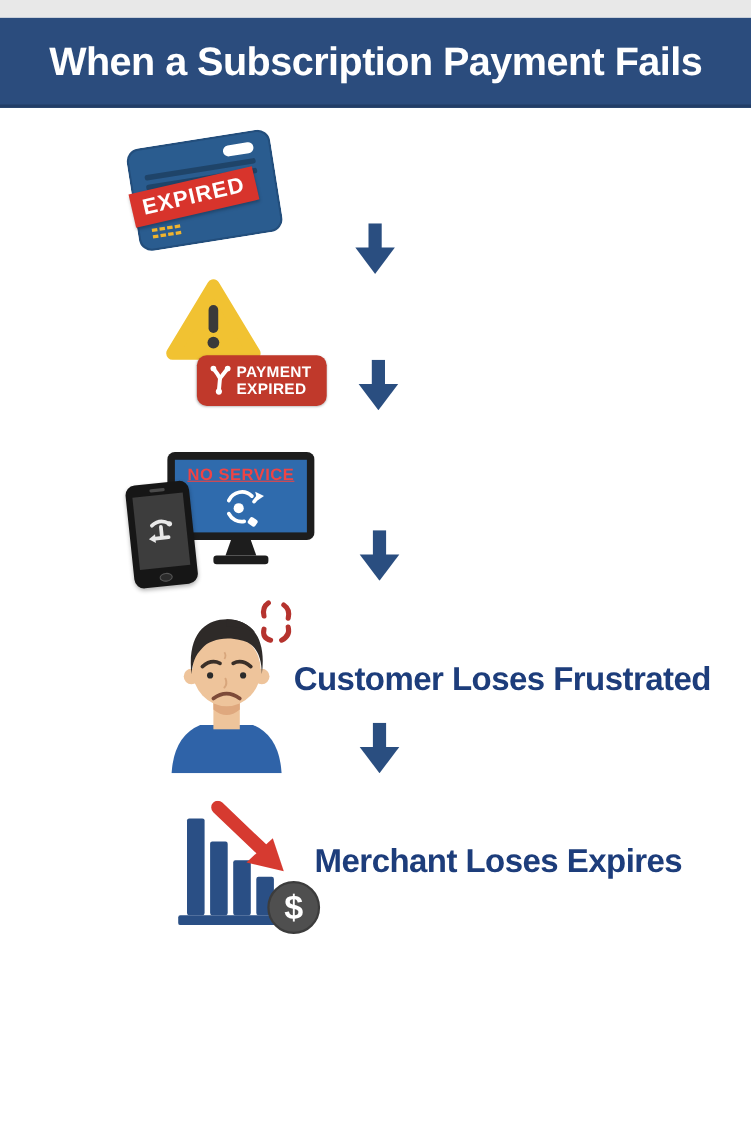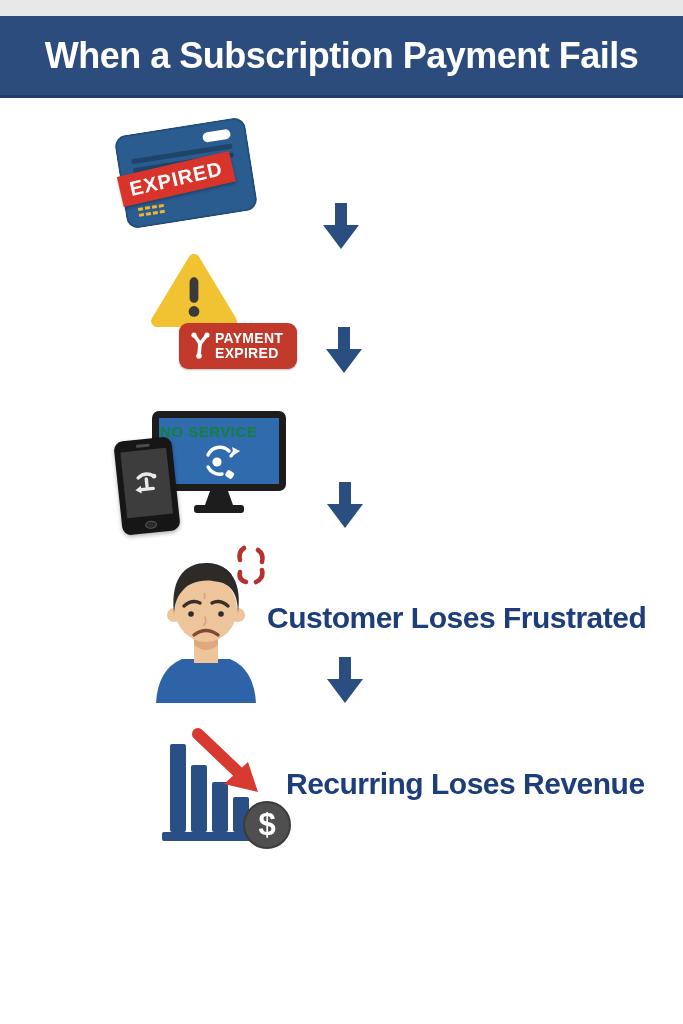--- a/index.html
+++ b/index.html
@@ -38,22 +38,22 @@
   .fail-badge{
     position:absolute;left:179px;top:307px;width:118px;height:46px;
     background:#c0392b;border-radius:9px;display:flex;align-items:center;
     gap:2px;padding:0 8px;box-sizing:border-box;
     box-shadow:0 1px 2px rgba(0,0,0,.25);
   }
   .fail-badge .txt{color:#ffffff;font-weight:700;font-size:14px;line-height:1.08;letter-spacing:.3px;}
   
   .monitor-wrap{position:absolute;left:152px;top:395px;width:134px;height:104px;}
   .screen-caption{
-    position:absolute;left:8px;top:12px;width:118px;text-align:left;
-    color:#15803d;font-weight:700;font-size:15px;letter-spacing:.5px;
+    position:absolute;left:8px;top:12px;width:118px;text-align:center;
+    color:#ef4444;font-weight:700;font-size:15px;letter-spacing:.5px;text-decoration:underline;
   }
   .phone-wrap{
     position:absolute;left:118px;top:423px;width:58px;height:94px;
     transform:rotate(-6deg);background:#161616;border-radius:9px;
     box-shadow:0 2px 4px rgba(0,0,0,.3);
   }
   .phone-screen{position:absolute;left:6px;top:11px;width:46px;height:66px;background:#3d3d3d;}
   .phone-speaker{position:absolute;left:22px;top:5px;width:14px;height:3px;background:#4a4a4a;border-radius:2px;}
   .phone-home{position:absolute;left:23px;bottom:4px;width:12px;height:8px;background:#2b2b2b;border:1px solid #555;border-radius:50%;box-sizing:border-box;}
   .phone-glyph{position:absolute;left:11px;top:26px;}
@@ -231,15 +231,15 @@
 
       <g>
         <path d="M40 6 L82 46" stroke="#d63a30" stroke-width="12" stroke-linecap="round" fill="none"></path>
         <polygon points="100,64 66,56 90,34" fill="#d63a30"></polygon>
       </g>
     </svg>
     <div class="dollar-coin">
       <span>$</span>
     </div>
   </div>
-  <div class="step-label" style="left:286px;top:751px;">Recurring Loses Revenue</div>
+  <div class="step-label" style="left:286px;top:751px;">Merchant Loses Expires</div>
 
 </div>
 
 </body></html>

